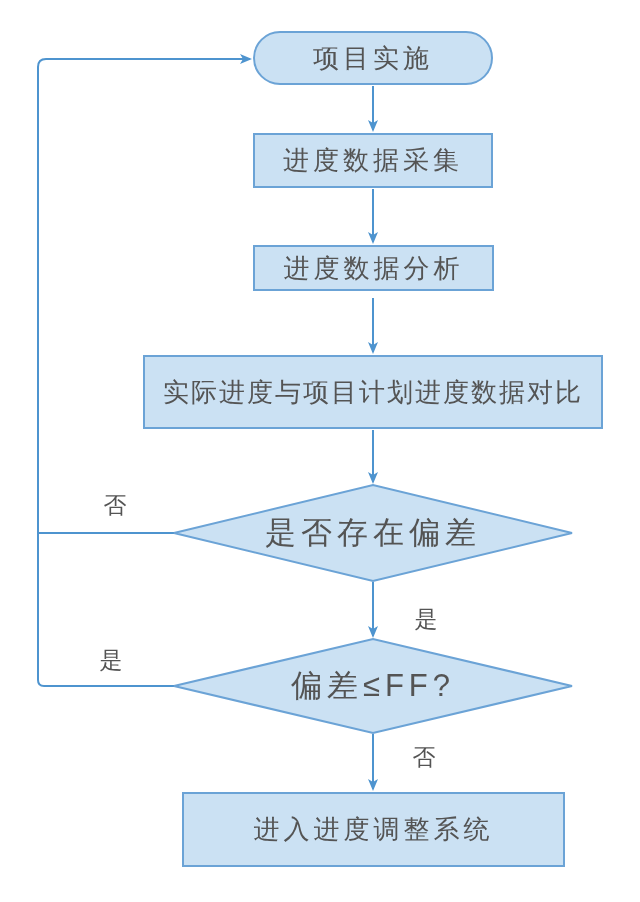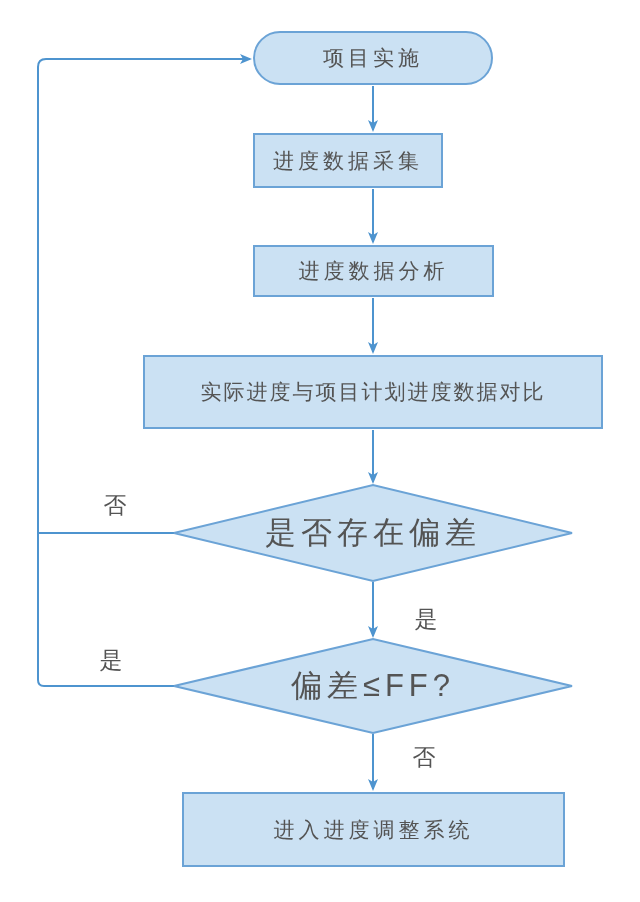--- a/index.html
+++ b/index.html
@@ -13,21 +13,21 @@
   .canvas{position:relative;width:640px;height:902px;background:#ffffff;overflow:hidden;}
   .layer{position:absolute;left:0;top:0;width:640px;height:902px;}
   .connector{stroke:var(--line);stroke-width:2;fill:none;}
   .diamond{fill:var(--node-fill);stroke:var(--node-border);stroke-width:2;}
   .arrowhead{fill:var(--line);}
   .node{
     position:absolute;box-sizing:border-box;
     background:var(--node-fill);
     border:2px solid var(--node-border);
     display:flex;align-items:center;justify-content:center;
-    color:var(--text);font-size:21px;letter-spacing:4px;
+    color:var(--text);font-size:26px;letter-spacing:4px;
     white-space:nowrap;z-index:2;
   }
   .node.terminator{border-radius:27px;}
   .node.wide{letter-spacing:2px;}
   .diamond-label{
     position:absolute;display:flex;align-items:center;justify-content:center;
     color:var(--text);font-size:31px;letter-spacing:5px;white-space:nowrap;z-index:2;
   }
   .edge-label{
     position:absolute;display:flex;align-items:center;justify-content:center;
@@ -58,25 +58,25 @@
     <path class="connector" d="M174 686 L44 686 Q38 686 38 680 L38 67 Q38 59 46 59 L250 59" marker-end="url(#arrow)"></path>
 
     <polygon class="diamond" points="174,533 373,485 572,533 373,581"></polygon>
     <polygon class="diamond" points="174,686 373,639 572,686 373,733"></polygon>
   </svg>
 
   <div class="node terminator" style="left:253px;top:31px;width:240px;height:54px;">
     <span>项目实施</span>
   </div>
 
-  <div class="node" style="left:253px;top:133px;width:190px;height:55px;">
+  <div class="node" style="left:253px;top:133px;width:240px;height:55px;">
     <span>进度数据采集</span>
   </div>
 
-  <div class="node" style="left:253px;top:245px;width:241px;height:52px;justify-content:center;">
+  <div class="node" style="left:253px;top:245px;width:241px;height:46px;justify-content:center;">
     <span>进度数据分析</span>
   </div>
 
   <div class="node wide" style="left:143px;top:355px;width:460px;height:74px;">
     <span>实际进度与项目计划进度数据对比</span>
   </div>
 
   <div class="node" style="left:182px;top:792px;width:383px;height:75px;font-family:Liberation Serif, serif;">
     <span>进入进度调整系统</span>
   </div>

